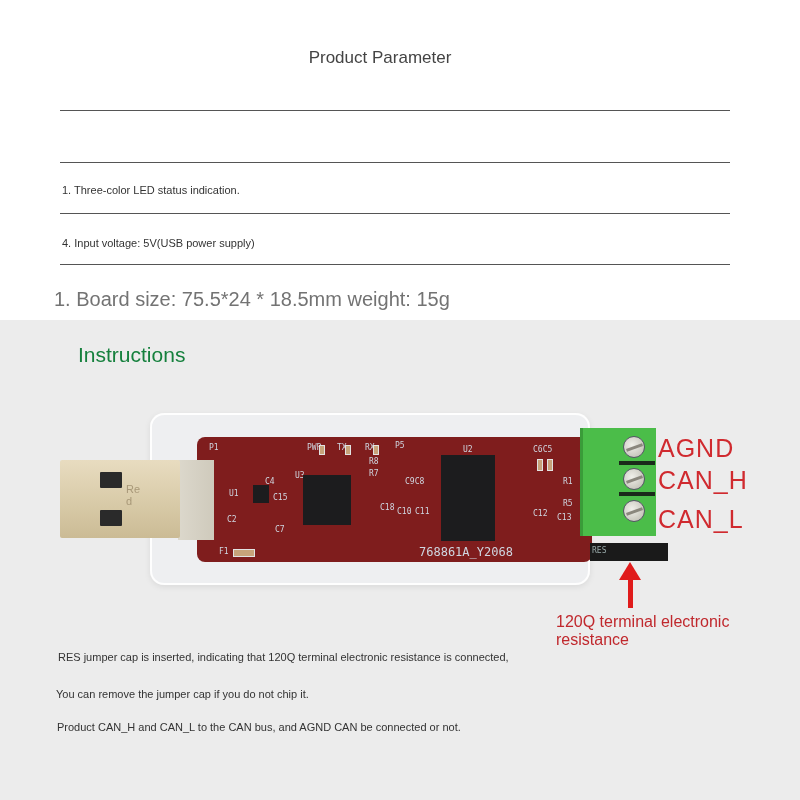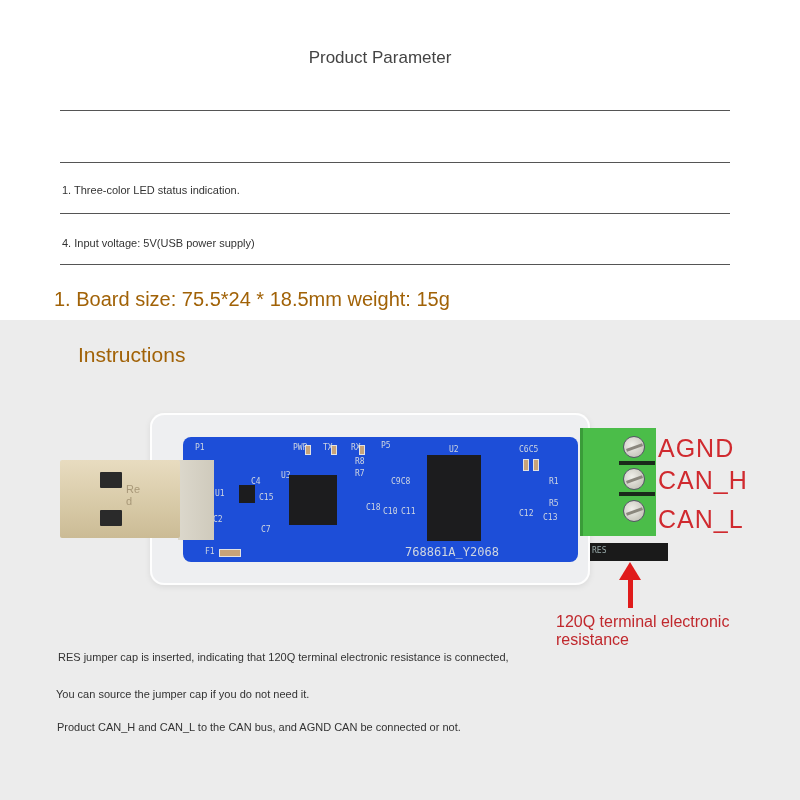--- a/index.html
+++ b/index.html
@@ -2,32 +2,32 @@
 <html><head>
 <meta charset="utf-8">
 <style>
   * { box-sizing: border-box; margin: 0; padding: 0; }
   body { width: 800px; height: 800px; overflow: hidden; background: #ffffff; font-family: "Liberation Sans", sans-serif; position: relative; }
   .top { position: absolute; left: 0; top: 0; width: 800px; height: 320px; background: #ffffff; }
   .bottom { position: absolute; left: 0; top: 320px; width: 800px; height: 480px; background: #ececec; }
   .param-title { position: absolute; top: 40px; left: 0; width: 760px; text-align: center; font-size: 17px; color: #444; margin-top: 8px; }
   .param-row { position: absolute; left: 62px; font-size: 11px; color: #333; }
   .rule { position: absolute; left: 60px; width: 670px; height: 1px; background: #555; }
-  .board-size { position: absolute; left: 54px; top: 288px; font-size: 20px; color: #a16207; }
-  .instr-title { position: absolute; left: 78px; top: 343px; font-size: 21px; color: #a16207; }
+  .board-size { position: absolute; left: 54px; top: 288px; font-size: 20px; color: #737373; }
+  .instr-title { position: absolute; left: 78px; top: 343px; font-size: 21px; color: #15803d; }
   .note { position: absolute; font-size: 11px; color: #333; }
   .callout { position: absolute; left: 556px; top: 613px; font-size: 16px; color: #c0282d; }
   .term-label { position: absolute; left: 658px; font-size: 25px; color: #d02a2f; letter-spacing: 1px; }
   
   .usb-plug { position: absolute; left: 60px; top: 460px; width: 120px; height: 78px; background: linear-gradient(180deg,#e8dcc0,#d7c9a6 60%,#cbbb95); border-radius: 2px; }
   .usb-hole { position: absolute; width: 22px; height: 16px; background: #2a2a2a; border-radius: 1px; }
   .usb-text { position: absolute; font-size: 11px; color: #a89878; }
   .usb-collar { position: absolute; left: 178px; top: 460px; width: 36px; height: 80px; background: linear-gradient(90deg,#dcd8cc,#cfcabc); }
   .case { position: absolute; left: 150px; top: 413px; width: 440px; height: 172px; border: 2px solid rgba(255,255,255,0.9); border-radius: 14px; background: rgba(240,242,246,0.55); box-shadow: 0 2px 6px rgba(0,0,0,0.08); }
-  .pcb { position: absolute; left: 183px; top: 437px; width: 395px; height: 125px; background: #1d4ed8; border-radius: 8px; }
+  .pcb { position: absolute; left: 197px; top: 437px; width: 395px; height: 125px; background: #7f1d1d; border-radius: 8px; }
   .chip { position: absolute; background: #1c1c1e; }
   .silk { position: absolute; font-size: 8px; color: #cfd6e0; font-family: "DejaVu Sans Mono", monospace; }
   .comp { position: absolute; background: #c7a37a; border: 1px solid #e2e2e2; }
   .terminal { position: absolute; left: 580px; top: 428px; width: 76px; height: 108px; background: #4bbd49; border-left: 3px solid #3a9c39; }
   .screw { position: absolute; left: 40px; width: 22px; height: 22px; border-radius: 50%; background: radial-gradient(circle at 40% 40%, #f0f0ea, #b9b7ac); border: 1px solid #556; }
   .screw::after { content: ""; position: absolute; left: 2px; top: 9px; width: 17px; height: 3px; background: #8a877d; transform: rotate(-20deg); }
   .term-div { position: absolute; left: 36px; width: 36px; height: 4px; background: #1a2a1a; }
   .jumper { position: absolute; left: 590px; top: 543px; width: 78px; height: 18px; background: #1a1a1a; }
   .arrow-shaft { position: absolute; left: 628px; top: 578px; width: 5px; height: 30px; background: #e01b1b; }
   .arrow-head { position: absolute; left: 619px; top: 562px; width: 0; height: 0; border-left: 11px solid transparent; border-right: 11px solid transparent; border-bottom: 18px solid #e01b1b; }
@@ -108,14 +108,14 @@
 
 <div class="term-label" style="top:434px">AGND</div>
 <div class="term-label" style="top:466px">CAN_H</div>
 <div class="term-label" style="top:505px">CAN_L</div>
 
 <div class="arrow-head"></div>
 <div class="arrow-shaft"></div>
 <div class="callout">120Q terminal electronic resistance</div>
 
 <div class="note" style="left:58px;top:651px">RES jumper cap is inserted, indicating that 120Q terminal electronic resistance is connected,</div>
-<div class="note" style="left:56px;top:688px">You can source the jumper cap if you do not need it.</div>
+<div class="note" style="left:56px;top:688px">You can remove the jumper cap if you do not chip it.</div>
 <div class="note" style="left:57px;top:721px">Product CAN_H and CAN_L to the CAN bus, and AGND CAN be connected or not.</div>
 
 </body></html>

